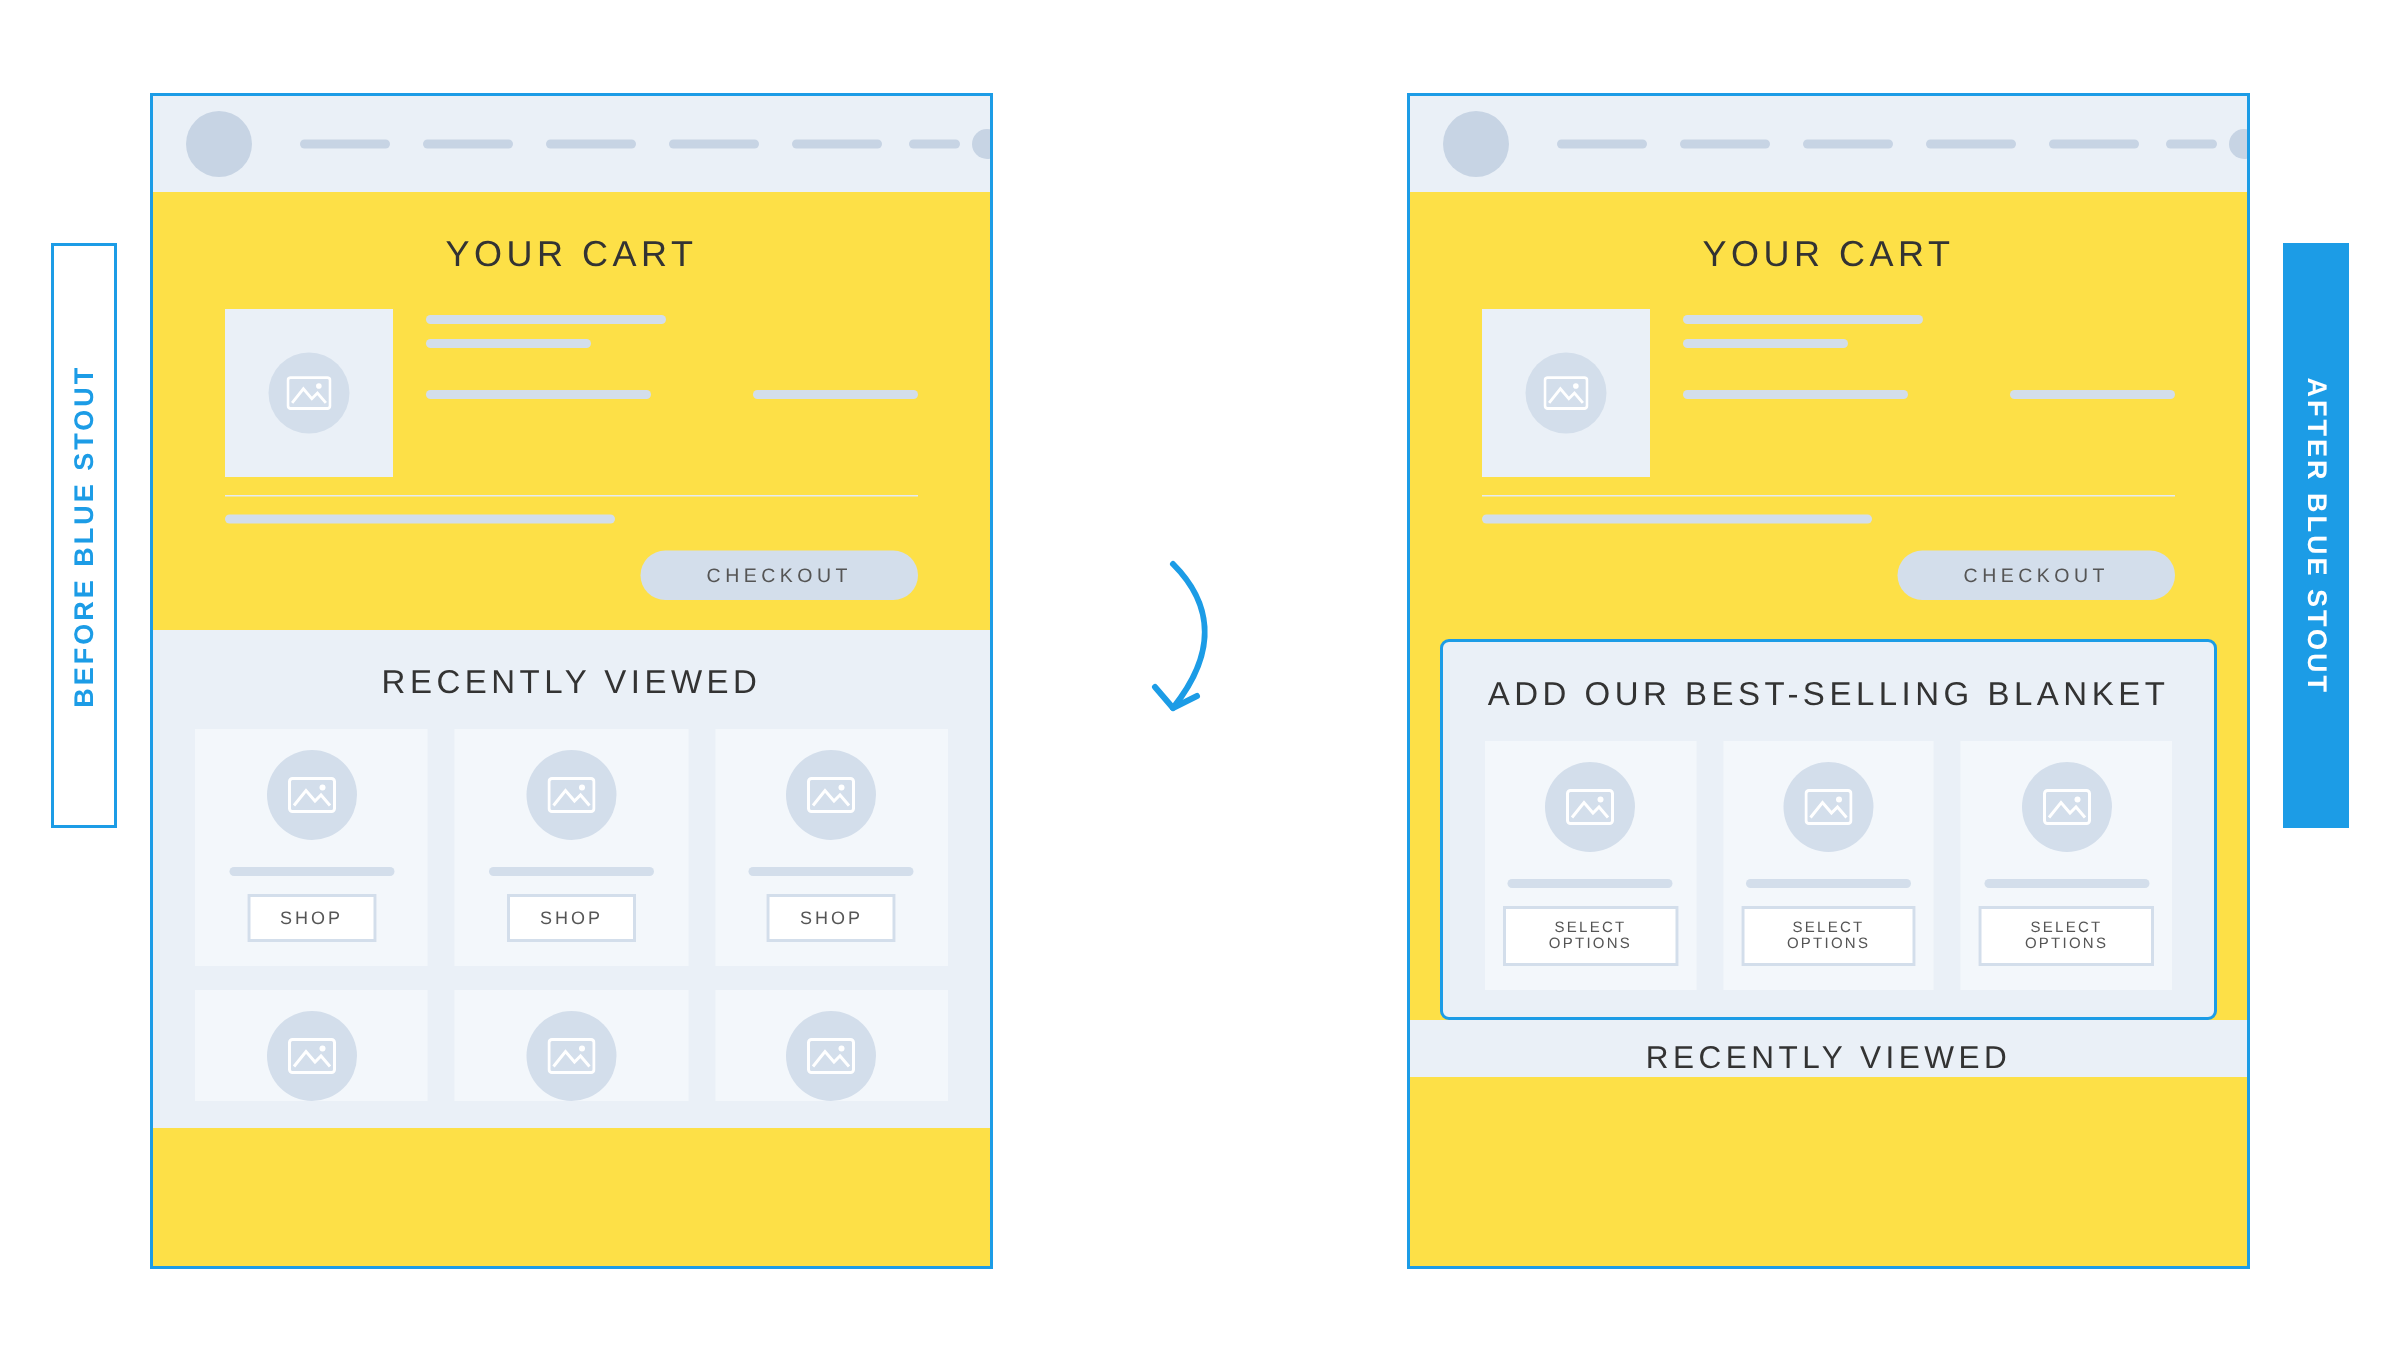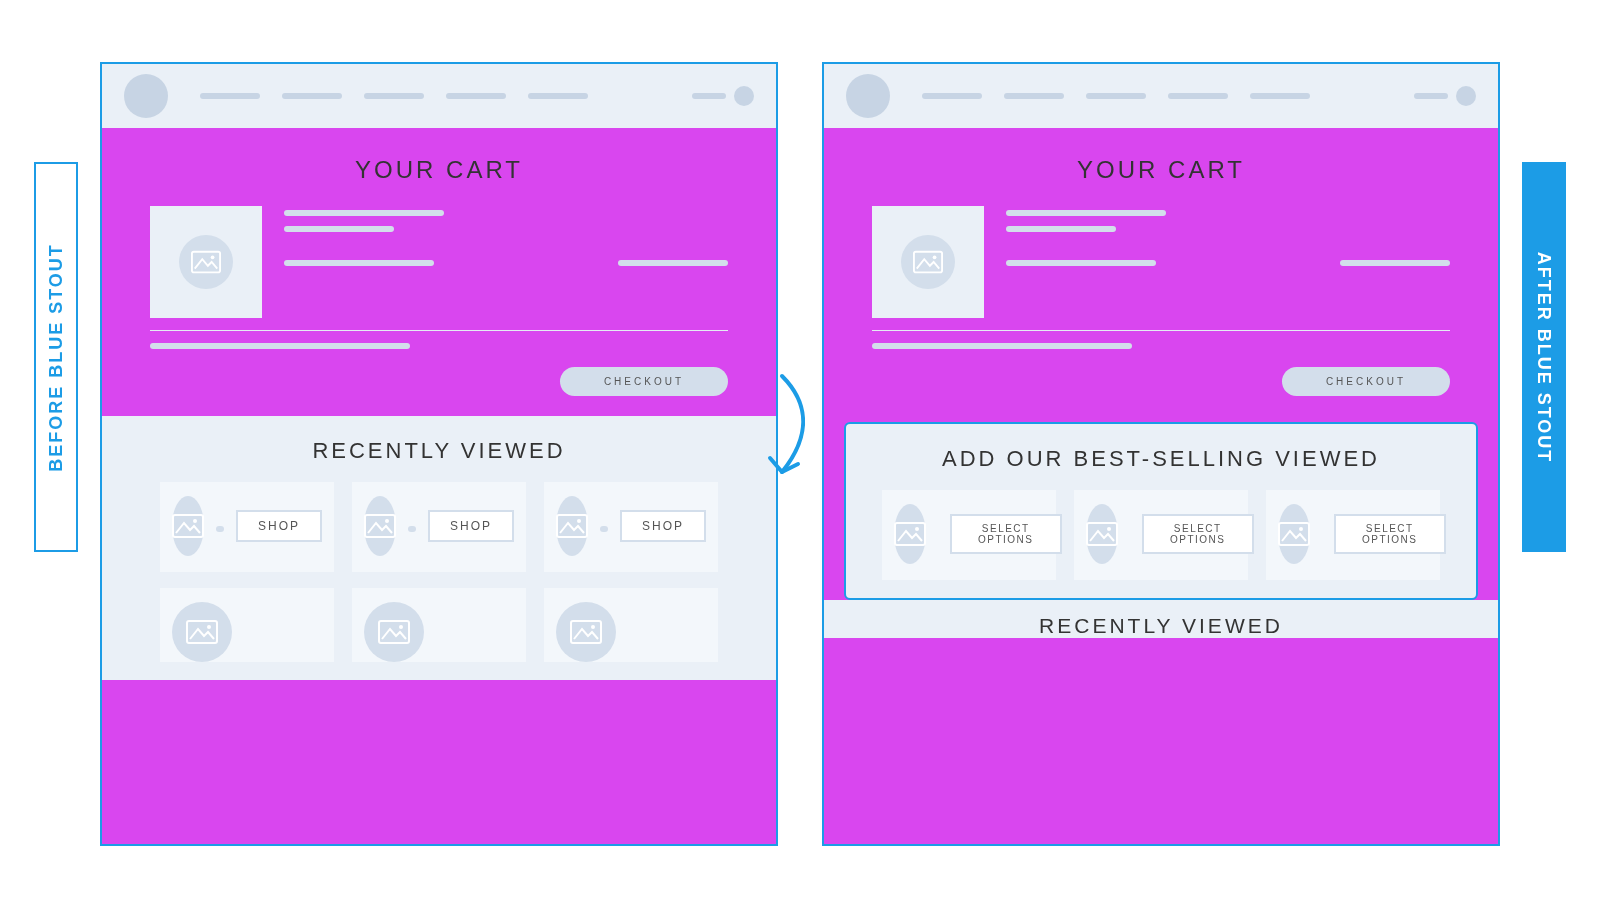--- a/index.html
+++ b/index.html
@@ -15,21 +15,21 @@
   .stage{position:relative;width:1600px;height:900px;background:#fff;overflow:hidden;}
 
   
   .label-before,.label-after{position:absolute;display:flex;align-items:center;justify-content:center;}
   .label-before{left:34px;top:162px;width:44px;height:390px;background:#fff;border:2px solid var(--blue);}
   .label-before span{transform:rotate(-90deg);white-space:nowrap;color:var(--blue);font-weight:700;letter-spacing:2px;font-size:18px;}
   .label-after{right:34px;top:162px;width:44px;height:390px;background:var(--blue);}
   .label-after span{transform:rotate(90deg);white-space:nowrap;color:#fff;font-weight:700;letter-spacing:2px;font-size:18px;}
 
   
-  .frame{position:absolute;top:62px;width:678px;height:784px;border:2px solid var(--blue);background:#d946ef;overflow:hidden;}
+  .frame{position:absolute;top:62px;width:562px;height:784px;border:2px solid var(--blue);background:#fde047;overflow:hidden;}
   .frame.left{left:100px;}
   .frame.right{right:100px;}
 
   
   .topbar{height:64px;background:var(--panel);padding:10px 22px;display:flex;align-items:center;gap:18px;}
   .avatar{width:44px;height:44px;border-radius:50%;background:var(--bar2);flex:0 0 auto;}
   .navlines{display:flex;gap:22px;flex:1;align-items:center;margin-left:14px;}
   .navlines i{display:block;height:6px;background:var(--bar2);border-radius:3px;}
   .navlines i:nth-child(1){width:60px;} .navlines i:nth-child(2){width:60px;}
   .navlines i:nth-child(3){width:60px;} .navlines i:nth-child(4){width:60px;}
@@ -48,28 +48,28 @@
   .rowright{flex:1;display:flex;flex-direction:column;gap:10px;padding-top:4px;}
   .line{height:6px;border-radius:3px;background:var(--bar);}
   .line.s{width:160px;} .line.m{width:110px;} .line.l{width:210px;}
   .pricerow{display:flex;justify-content:space-between;align-items:center;margin-top:18px;}
   .pricerow .line{width:150px;}
   .pricerow .line.r{width:110px;}
   .hr{height:1px;background:#E4EBF3;margin:12px 0;}
   .totline{display:flex;justify-content:space-between;align-items:center;}
   .totline .line{width:260px;}
   .checkout-row{display:flex;justify-content:flex-end;margin-top:18px;}
-  .checkout{background:var(--bar);color:#555;border:none;border-radius:20px;padding:9px 44px;font-size:10px;letter-spacing:3px;}
+  .checkout{background:var(--bar);color:#555;border:none;border-radius:20px;padding:9px 44px;font-size:13px;letter-spacing:3px;}
 
   
   .section{background:var(--panel);padding:22px 28px 18px 28px;}
   .section.highlight{border:2px solid var(--blue);border-radius:6px;margin:6px 20px 0 20px;background:var(--panel);}
   .section h3{margin:0 0 18px 0;text-align:center;font-weight:400;letter-spacing:3px;color:var(--text);font-size:22px;}
   .cards{display:flex;gap:18px;justify-content:center;}
-  .card{width:174px;background:#F3F7FB;padding:14px 12px 16px 12px;display:flex;flex-direction:row;align-items:center;gap:12px;}
+  .card{width:174px;background:#F3F7FB;padding:14px 12px 16px 12px;display:flex;flex-direction:column;align-items:center;gap:12px;}
   .card .img{width:60px;height:60px;border-radius:50%;background:var(--bar);display:flex;align-items:center;justify-content:center;}
   .card .img svg{width:32px;height:26px;}
   .card .bar{height:6px;width:110px;background:var(--bar);border-radius:3px;margin-top:6px;}
   .card button{background:#fff;border:2px solid var(--outline);color:#555;padding:7px 20px;font-size:12px;letter-spacing:2px;}
   .card button.small{padding:7px 26px;font-size:10px;letter-spacing:1.5px;}
   
   .cards.second{margin-top:16px;}
   .cards.second .card{padding:14px 12px 0 12px;}
 
   
@@ -250,21 +250,21 @@
       <div class="hr"></div>
       <div class="totline">
           <div class="line"></div>
         </div>
       <div class="checkout-row">
         <button class="checkout">CHECKOUT</button>
       </div>
     </div>
 
     <div class="section highlight">
-      <h3>ADD OUR BEST-SELLING VIEWED</h3>
+      <h3>ADD OUR BEST-SELLING BLANKET</h3>
       <div class="cards">
         <div class="card">
           <div class="img">
               <svg viewBox="0 0 32 24" fill="none" stroke="#fff" stroke-width="2">
                 <rect x="1" y="1" width="30" height="22" rx="2"></rect>
                 <path d="M4 19 L12 9 L18 16 L22 12 L28 19"></path>
                 <circle cx="23" cy="7" r="2" fill="#fff" stroke="none"></circle>
               </svg>
             </div>
           <div class="bar"></div>

